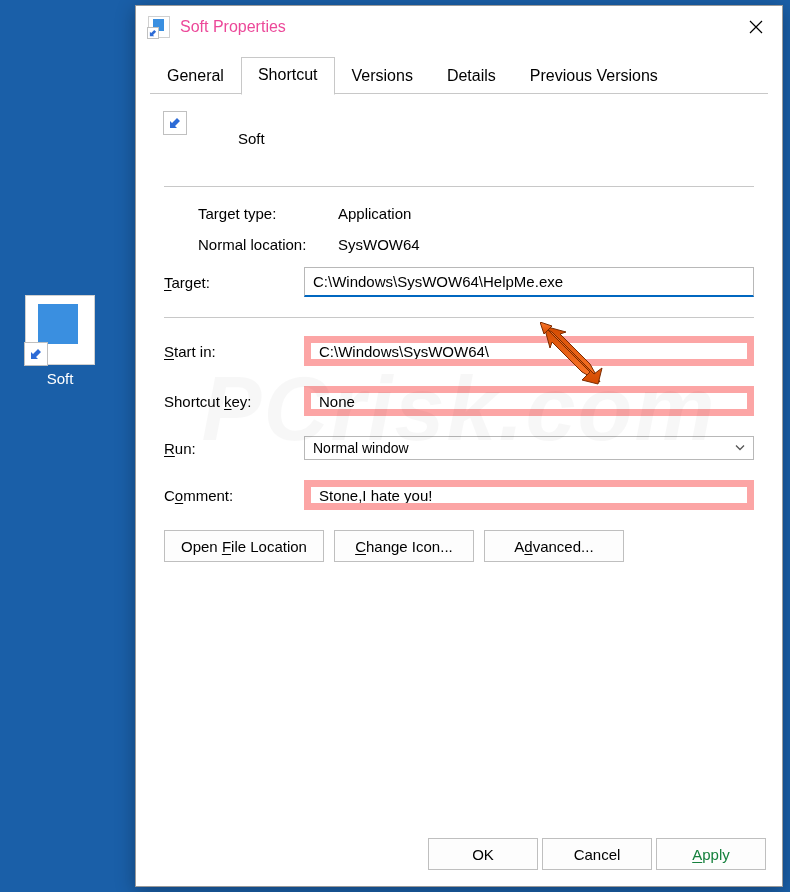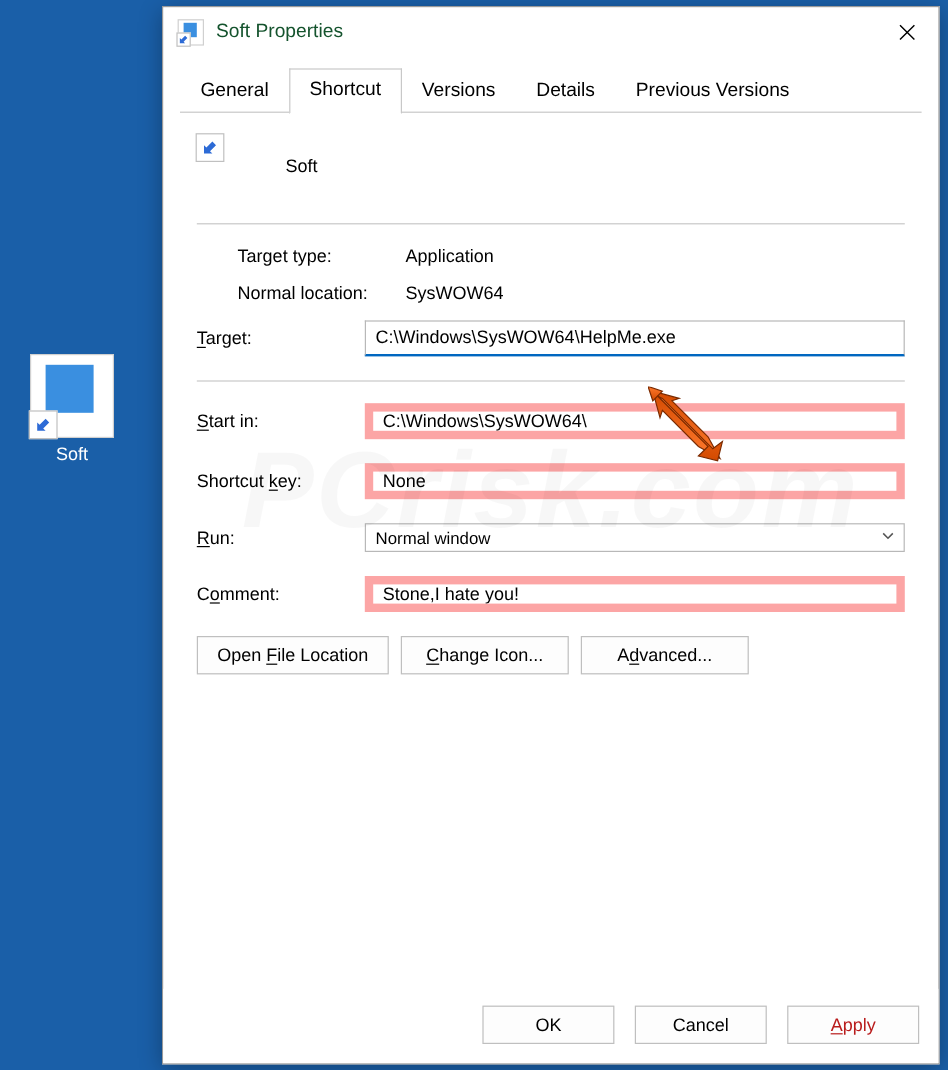--- a/index.html
+++ b/index.html
@@ -68,21 +68,21 @@
     box-shadow: 0 4px 18px rgba(0,0,0,0.3);
     display: flex;
     flex-direction: column;
   }
   .titlebar {
     height: 42px;
     display: flex;
     align-items: center;
     padding: 0 0 0 12px;
     font-size: 16px;
-    color: #14532d;
+    color: #ec4899;
     justify-content: flex-end;
   }
   .titlebar .titlebar-icon {
     width: 22px; height: 22px;
     margin-right: 10px;
     position: relative;
   }
   .titlebar .title-text { flex: 1; }
   .titlebar .close-btn {
     width: 52px; height: 42px;
@@ -217,27 +217,27 @@
   }
   .btn {
     height: 32px;
     min-width: 140px;
     border: 1px solid #bfbfbf;
     background: #fdfdfd;
     font-size: 15px;
     font-family: inherit;
     padding: 0 16px;
   }
-  .btn.disabled { color: #b91c1c; }
+  .btn.disabled { color: #15803d; }
 
   
   .footer {
     display: flex;
     justify-content: flex-end;
-    gap: 17px;
+    gap: 4px;
     padding: 14px 16px 16px;
     background: #fff;
   }
   .footer .btn { min-width: 110px; }
 
   
   .annot-arrow {
     position: absolute;
     z-index: 50;
     pointer-events: none;

